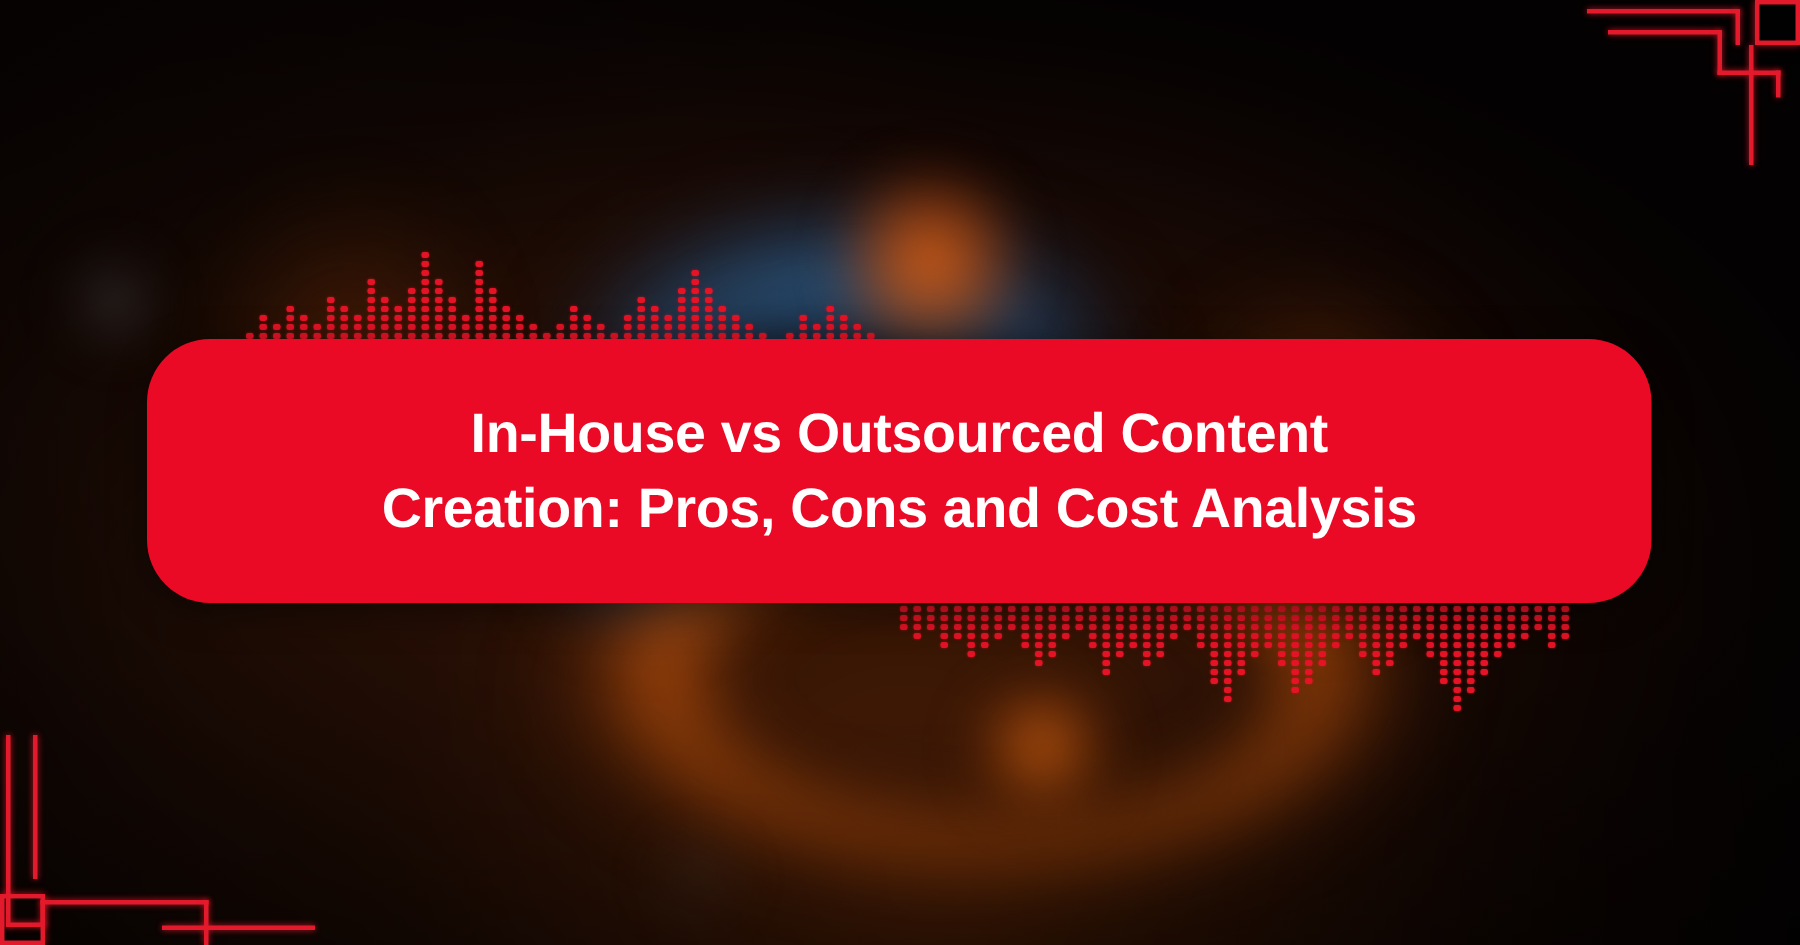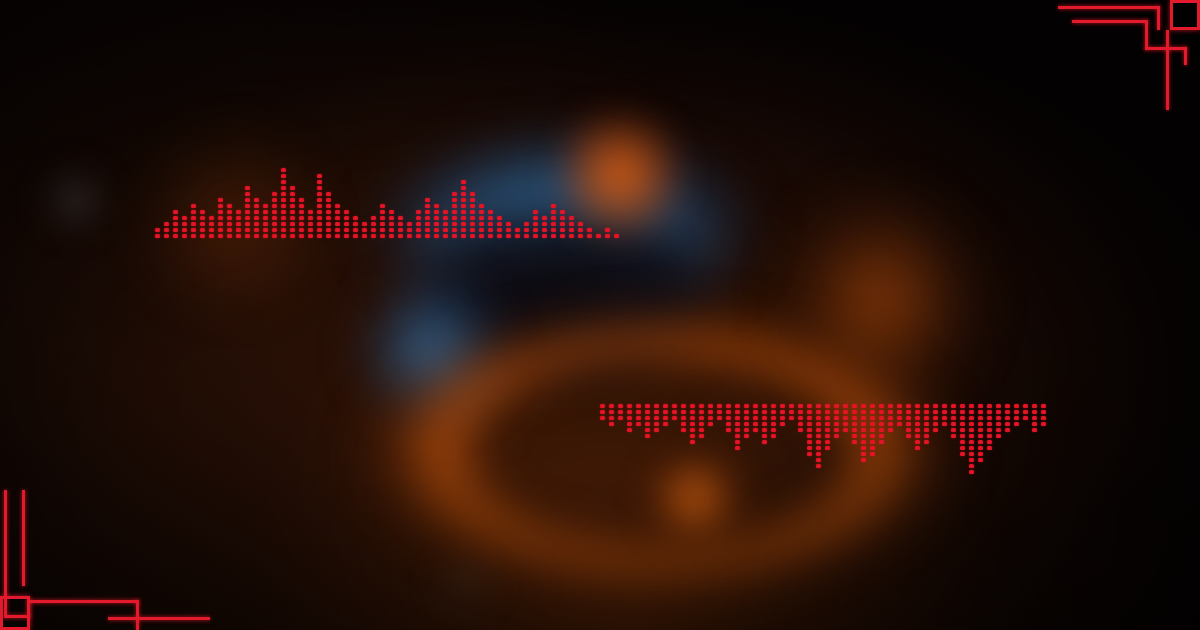--- a/index.html
+++ b/index.html
@@ -957,14 +957,17 @@
         <div class="eq-seg"></div>
       </div>
       <div class="eq-col" style="justify-content: flex-start;">
         <div class="eq-seg"></div>
         <div class="eq-seg"></div>
         <div class="eq-seg"></div>
         <div class="eq-seg"></div>
       </div>
     </div>
 
+  <div class="card">
+    <div class="card-title">In-House vs Outsourced Content Creation: Pros, Cons and Cost Analysis</div>
+  </div>
 
 </div>
 
 </body></html>

